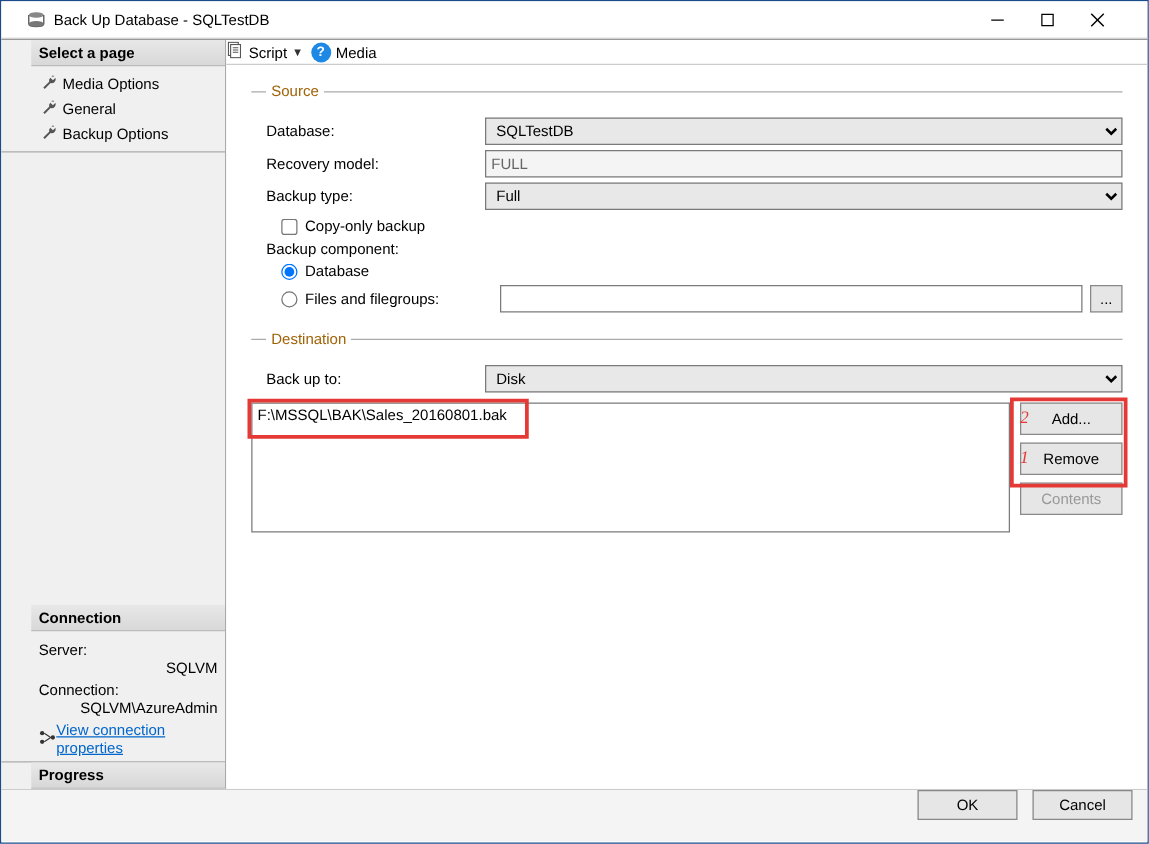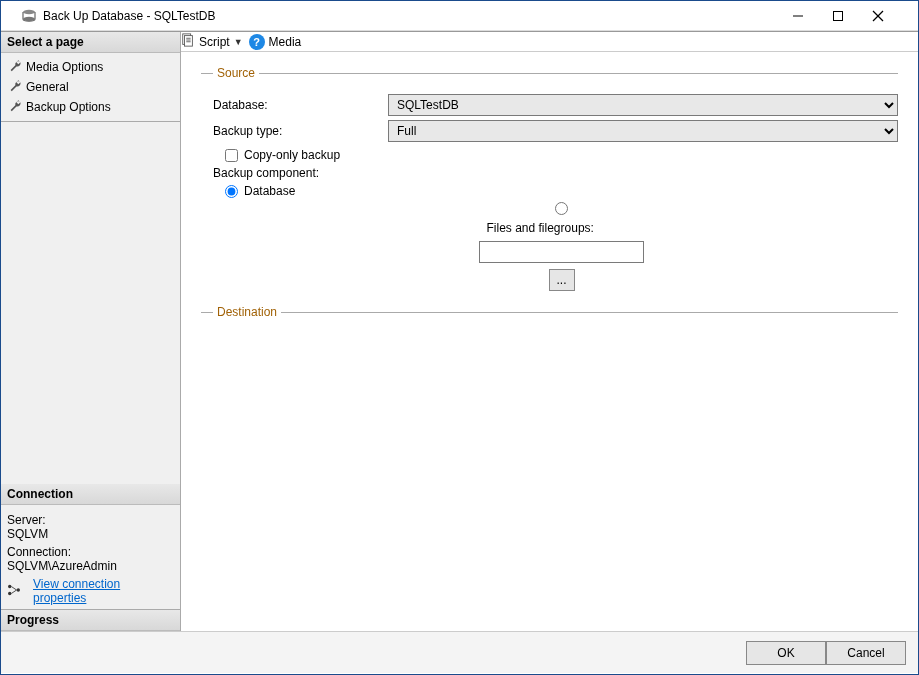--- a/index.html
+++ b/index.html
@@ -8,28 +8,28 @@
 
 .titlebar { height: 30px; background: #fff; display: flex; align-items: center; padding: 0 20px; border-bottom: 1px solid #ddd; }
 .titlebar .app-icon { width: 16px; height: 16px; margin-right: 6px; }
 .titlebar .title { flex: 1; color: #000; }
 .titlebar .win-controls { display: flex; gap: 0; }
 .titlebar .win-btn { width: 40px; height: 28px; display: flex; align-items: center; justify-content: center; cursor: pointer; }
 
 
 .main { display: flex; height: 600px; border-top: 1px solid #999; }
 .sidebar { width: 180px; background: #f0f0f0; border-right: 1px solid #aaa; display: flex; flex-direction: column; }
-.side-section { border-bottom: 1px solid #aaa; }
+.side-section { border-bottom: 1px solid #aaa; padding-left: 24px; }
 .side-header { background: linear-gradient(#e8e8e8,#d8d8d8); padding: 3px 6px; font-weight: bold; border-bottom: 1px solid #bbb; }
 .side-body { padding: 4px 6px; }
 .page-item { display: flex; align-items: center; gap: 4px; padding: 2px 2px; cursor: pointer; }
 .wrench { display: inline-block; }
 .conn-label { margin-top: 4px; }
-.conn-value { margin-bottom: 4px; }
-.conn-link { color: #0066cc; text-decoration: underline; cursor: pointer; display: flex; align-items: center; gap: 12px; }
+.conn-value { margin-bottom: 4px; text-align: right; }
+.conn-link { color: #0066cc; text-decoration: underline; cursor: pointer; display: flex; align-items: center; gap: 0; }
 .progress-body { display: flex; align-items: center; gap: 8px; padding: 8px; }
 .spinner { width: 20px; height: 20px; border: 3px dotted #bbb; border-radius: 50%; }
 .filler { flex: 1; }
 
 .content { flex: 1; display: flex; flex-direction: column; background: #fff; }
 .toolbar { height: 20px; display: flex; align-items: center; gap: 6px; padding: 0 0; border-bottom: 1px solid #ccc; }
 .tb-script { display: flex; align-items: center; gap: 4px; cursor: pointer; }
 .tb-help { display: flex; align-items: center; gap: 4px; cursor: pointer; }
 .help-circle { width: 16px; height: 16px; border-radius: 50%; background: #1e88e5; color: #fff; display: flex; align-items: center; justify-content: center; font-weight: bold; font-size: 11px; }
 .dropdown-caret { font-size: 9px; color: #333; }
@@ -44,36 +44,36 @@
 .row .ctrl { flex: 1; }
 
 select, input[type=text] { width: 100%; height: 22px; border: 1px solid #7a7a7a; background: #fff; padding: 0 4px; font-size: 12px; }
 select { background: #e8e8e8; }
 input[readonly] { background: #f4f4f4; color: #666; }
 
 .chk-row { display: flex; align-items: center; gap: 6px; margin: 6px 0 4px 0; }
 .radio-row { display: flex; align-items: center; gap: 6px; margin: 4px 0; }
 .sub-lbl { margin-bottom: 4px; }
 
-.fg-row { display: flex; align-items: center; gap: 6px; margin: 4px 0; flex-direction: column; }
+.fg-row { display: flex; align-items: center; gap: 6px; margin: 4px 0; }
 .fg-row .ctrl { flex: 1; margin-left: 0; }
 .ellipsis-btn { width: 26px; height: 22px; border: 1px solid #888; background: #e6e6e6; cursor: pointer; }
 
 .dest-area { display: flex; gap: 8px; margin-top: 8px; }
 .dest-list { flex: 1; height: 104px; border: 1px solid #7a7a7a; background: #fff; overflow: auto; }
 .dest-item { padding: 2px 4px; }
 .dest-btns { display: flex; flex-direction: column; gap: 6px; }
 .side-btn { width: 82px; height: 26px; border: 1px solid #888; background: #e6e6e6; cursor: pointer; position: relative; }
 .side-btn[disabled] { color: #999; cursor: default; }
 
 .annot-red { position: absolute; border: 3px solid #e53935; pointer-events: none; }
 .annot-num { position: absolute; color: #e53935; font-family: Georgia, serif; font-size: 14px; font-style: italic; pointer-events: none; }
 
 
-.bottom-bar { height: 42px; border-top: 1px solid #ccc; display: flex; align-items: center; justify-content: flex-end; gap: 0; padding-right: 12px; background: #f4f4f4; padding-left: 16px; }
+.bottom-bar { height: 42px; border-top: 1px solid #ccc; display: flex; justify-content: flex-end; gap: 12px; padding-right: 12px; background: #f4f4f4; padding-left: 16px; }
 .dlg-btn { width: 80px; height: 24px; border: 1px solid #888; background: #e6e6e6; cursor: pointer; }
 
 </style>
 </head>
 <body>
 
 <div class="titlebar">
   <span class="app-icon">
     <svg width="16" height="16" viewBox="0 0 16 16">
         <ellipse cx="8" cy="4" rx="6" ry="2.2" fill="#888"></ellipse>
@@ -182,20 +182,26 @@
 
         <div class="row">
           <div class="lbl">Database:</div>
           <div class="ctrl">
             <select>
               <option>SQLTestDB</option>
             </select>
           </div>
         </div>
 
+        <div class="row">
+          <div class="lbl">Recovery model:</div>
+          <div class="ctrl">
+            <input type="text" readonly="" value="FULL" style="">
+          </div>
+        </div>
 
         <div class="row">
           <div class="lbl">Backup type:</div>
           <div class="ctrl">
             <select>
               <option>Full</option>
             </select>
           </div>
         </div>
 
@@ -215,21 +221,44 @@
           <input type="radio" name="comp" style="">
           <span style="width:150px">Files and filegroups:</span>
           <div class="ctrl"><input type="text" style=""></div>
           <button class="ellipsis-btn">...</button>
         </div>
       </fieldset>
 
       <fieldset class="group">
         <legend>Destination</legend>
 
-
+        <div class="row">
+          <div class="lbl">Back up to:</div>
+          <div class="ctrl">
+            <select>
+              <option>Disk</option>
+            </select>
+          </div>
+        </div>
+
+        <div class="dest-area" style="position:relative; margin-left:-12px;">
+          <div class="dest-list">
+            <div class="dest-item">F:\MSSQL\BAK\Sales_20160801.bak</div>
+          </div>
+          <div class="dest-btns">
+            <button class="side-btn">Add...</button>
+            <button class="side-btn">Remove</button>
+            <button class="side-btn" disabled="">Contents</button>
+          </div>
+
+          <div class="annot-red" style="left:-3px; top:-3px; width:225px; height:32px;"></div>
+          <div class="annot-red" style="right:-4px; top:-4px; width:94px; height:72px;"></div>
+          <div class="annot-num" style="right:75px; top:5px;">2</div>
+          <div class="annot-num" style="right:75px; top:37px;">1</div>
+        </div>
       </fieldset>
 
     </div>
   </div>
 </div>
 
 <div class="bottom-bar">
   <button class="dlg-btn">OK</button>
   <button class="dlg-btn">Cancel</button>
 </div>

